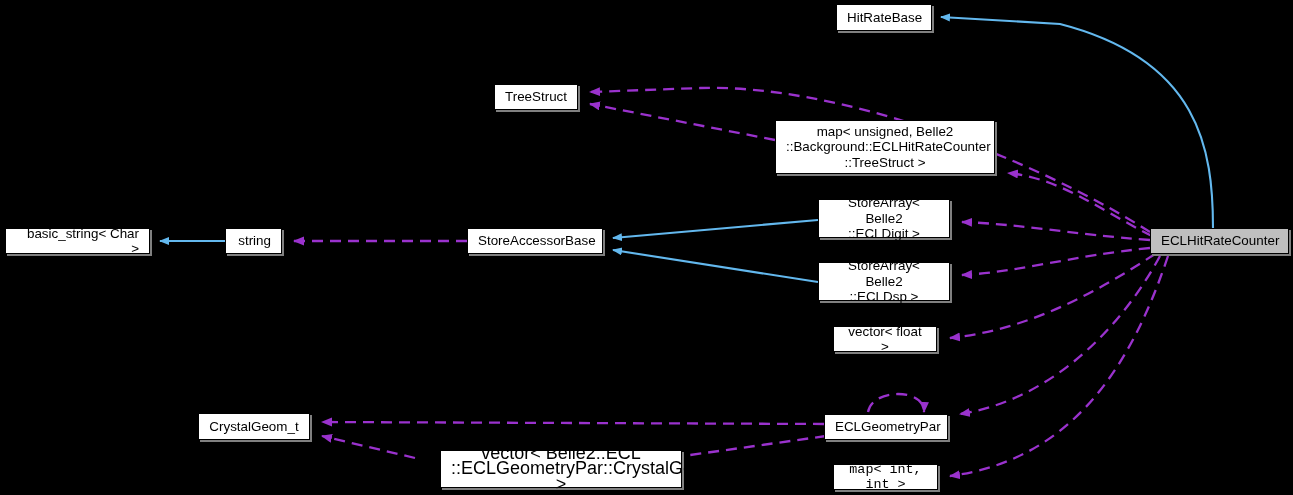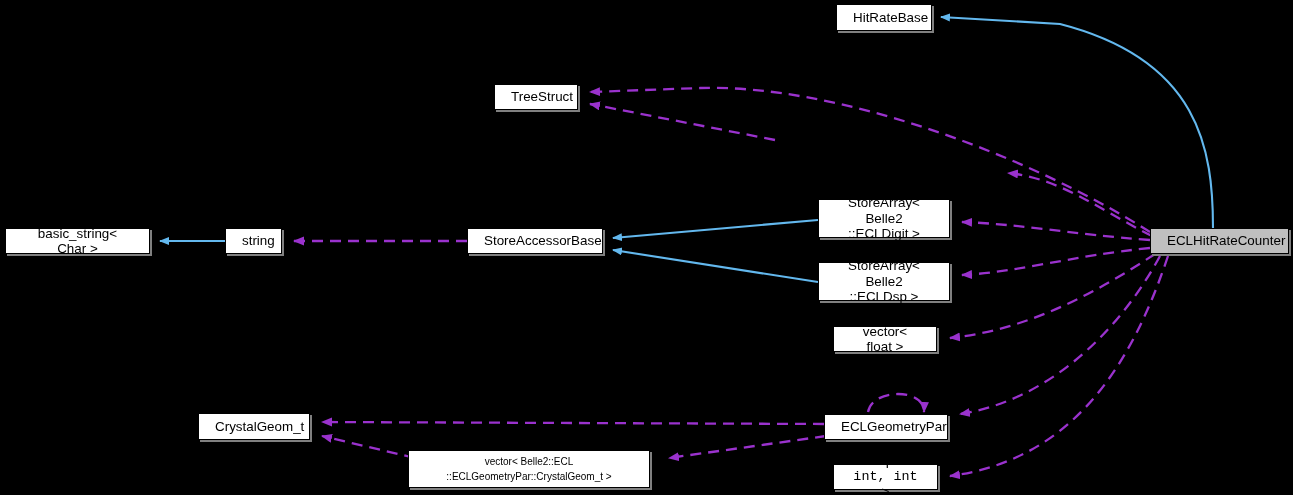--- a/index.html
+++ b/index.html
@@ -41,21 +41,21 @@
     letter-spacing: 0px;
     z-index: 5;
   }
   .node.highlight {
     background: #bfbfbf;
     text-align: right;
   }
   .node-label {
     display: block;
     width: 100%;
-    padding: 0 16px;
+    padding: 0 10px;
     box-sizing: border-box;
   }
 </style>
 </head>
 <body>
 
 <div id="canvas">
 
   <svg id="edge-layer" viewBox="0 0 1293 495">
     <defs>
@@ -92,27 +92,32 @@
   </svg>
 
   <div class="node" style="left:836px; top:4px; width:96px; height:27px;">
     <span class="node-label">HitRateBase</span>
   </div>
 
   <div class="node" style="left:494px; top:84px; width:84px; height:26px;text-align:center;">
     <span class="node-label">TreeStruct</span>
   </div>
 
+  <div class="node" style="left:775px; top:120px; width:220px; height:54px;">
+    <span class="node-label">map&lt; unsigned, Belle2
+::Background::ECLHitRateCounter
+::TreeStruct &gt;</span>
+  </div>
 
   <div class="node" style="left:818px; top:199px; width:132px; height:39px;">
     <span class="node-label">StoreArray&lt; Belle2
 ::ECLDigit &gt;</span>
   </div>
 
-  <div class="node" style="left:5px; top:228px; width:145px; height:26px;">
+  <div class="node" style="left:5px; top:228px; width:145px; height:26px;text-align:right;">
     <span class="node-label">basic_string&lt; Char &gt;</span>
   </div>
 
   <div class="node" style="left:225px; top:228px; width:57px; height:26px;text-align:right;">
     <span class="node-label">string</span>
   </div>
 
   <div class="node" style="left:467px; top:228px; width:136px; height:26px;text-align:right;">
     <span class="node-label">StoreAccessorBase</span>
   </div>
@@ -131,21 +136,21 @@
   </div>
 
   <div class="node" style="left:198px; top:413px; width:112px; height:27px;">
     <span class="node-label">CrystalGeom_t</span>
   </div>
 
   <div class="node" style="left:824px; top:414px; width:124px; height:26px;">
     <span class="node-label">ECLGeometryPar</span>
   </div>
 
-  <div class="node" style="left:408px; top:450px; width:242px; height:38px; font-size:10px;align-items:center;">
+  <div class="node" style="left:440px; top:450px; width:242px; height:38px; font-size:18px;align-items:center;">
     <span class="node-label">vector&lt; Belle2::ECL
 ::ECLGeometryPar::CrystalGeom_t &gt;</span>
   </div>
 
   <div class="node" style="left:833px; top:464px; width:105px; height:26px;font-family:Liberation Mono, monospace;">
     <span class="node-label">map&lt; int, int &gt;</span>
   </div>
 
 </div>
 

